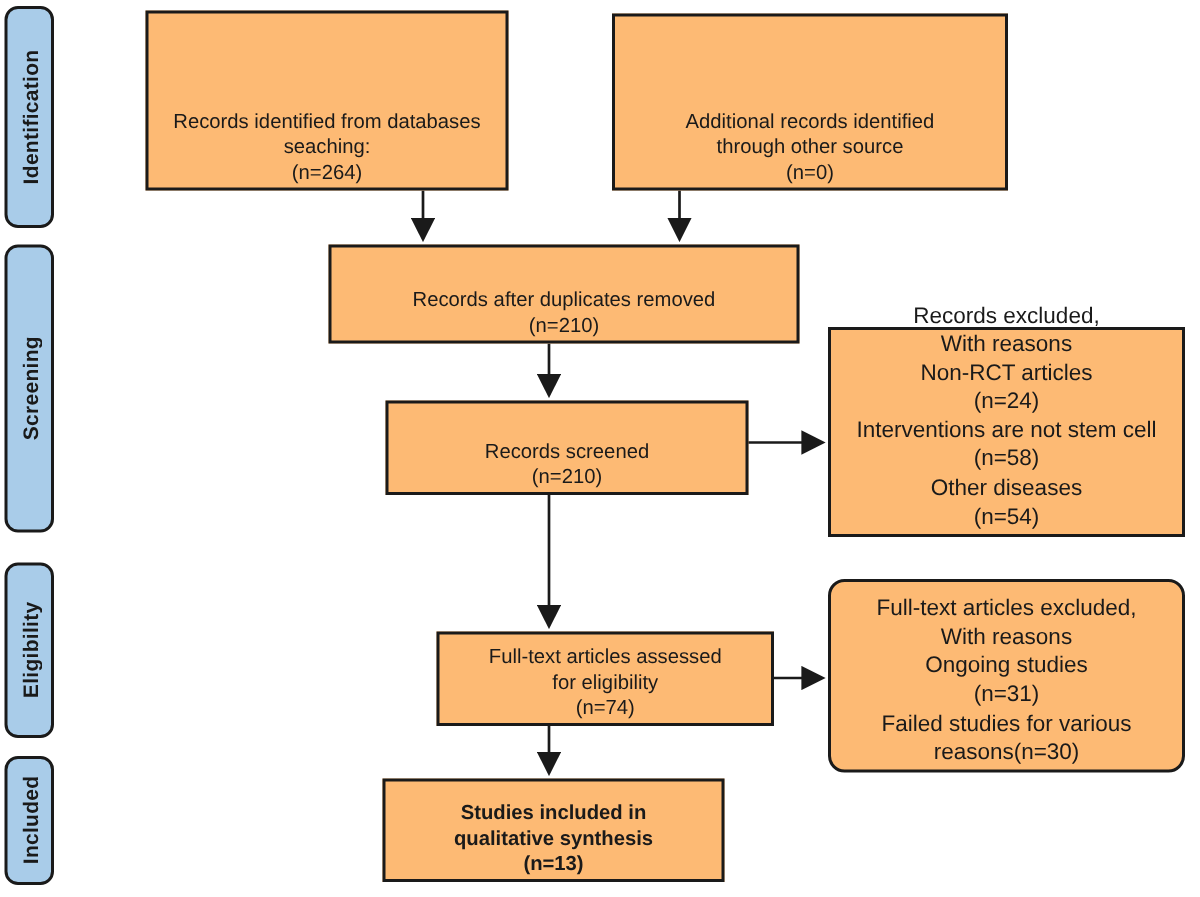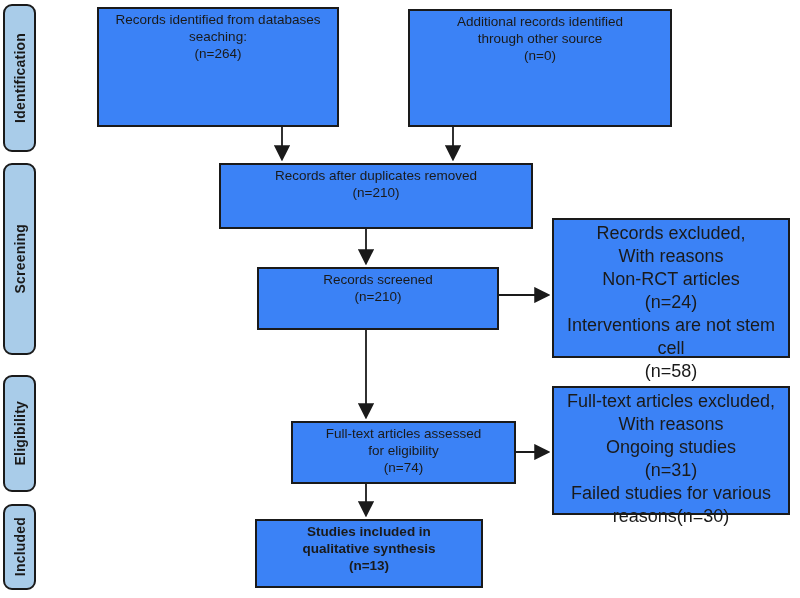--- a/index.html
+++ b/index.html
@@ -26,34 +26,34 @@
   .stage-label {
     writing-mode: vertical-rl;
     transform: rotate(180deg);
     font-weight: bold;
     font-size: 14px;
     letter-spacing: 0.2px;
     white-space: nowrap;
   }
   .fbox {
     position: absolute;
-    background: #3b82f6;
+    background: #fdba74;
     border: 2px solid var(--box-border, #1a1a1a);
     display: flex;
-    align-items: flex-start;
+    align-items: flex-end;
     justify-content: center;
     text-align: center;
   }
   .box-text {
     white-space: pre-line;
     font-size: 13.5px;
     line-height: 1.26;
     padding: 2px 4px;
   }
-  .fbox.dense .box-text { font-size: 18px; line-height: 1.28; }
+  .fbox.dense .box-text { font-size: 15px; line-height: 1.28; }
 </style>
 </head>
 <body>
 
 <div class="canvas">
 
   <svg class="arrows" width="800" height="598" viewBox="0 0 800 598">
     <defs>
       <marker id="ah" viewBox="0 0 10 10" refX="8.5" refY="5" markerWidth="9" markerHeight="9" orient="auto">
         <path d="M0,0 L10,5 L0,10 Z" style="fill: var(--arrow, #1a1a1a);"></path>
@@ -113,21 +113,21 @@
 Other diseases
 (n=54)</div>
   </div>
 
   <div class="fbox" style="left:257px; top:421px; width:225px; height:63px;margin-left:34px;">
     <div class="box-text">Full-text articles assessed
 for eligibility
 (n=74)</div>
   </div>
 
-  <div class="fbox dense" style="left:552px; top:386px; width:238px; height:129px;">
+  <div class="fbox dense" style="left:552px; top:386px; width:238px; height:129px;border-radius:11px;">
     <div class="box-text">Full-text articles excluded,
 With reasons
 Ongoing studies
 (n=31)
 Failed studies for various
 reasons(n=30)</div>
   </div>
 
   <div class="fbox" style="left:255px; top:519px; width:228px; height:69px;font-weight:bold;">
     <div class="box-text">Studies included in

